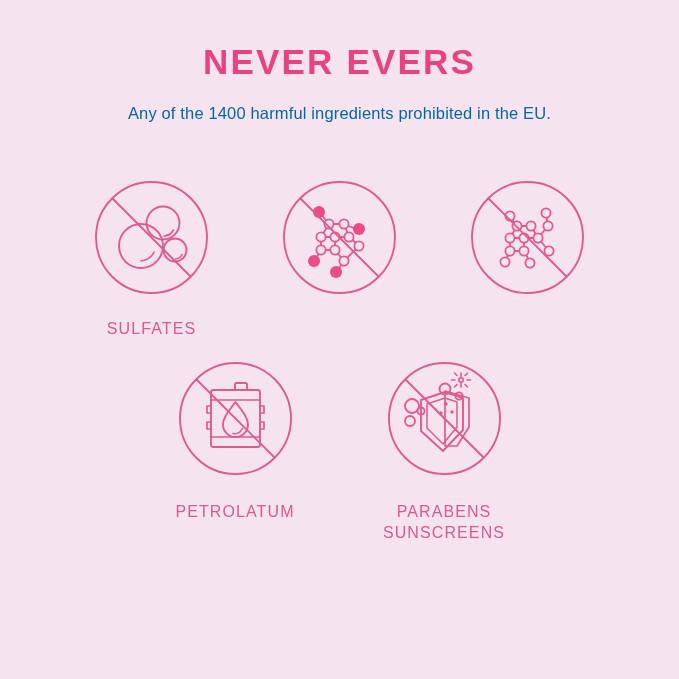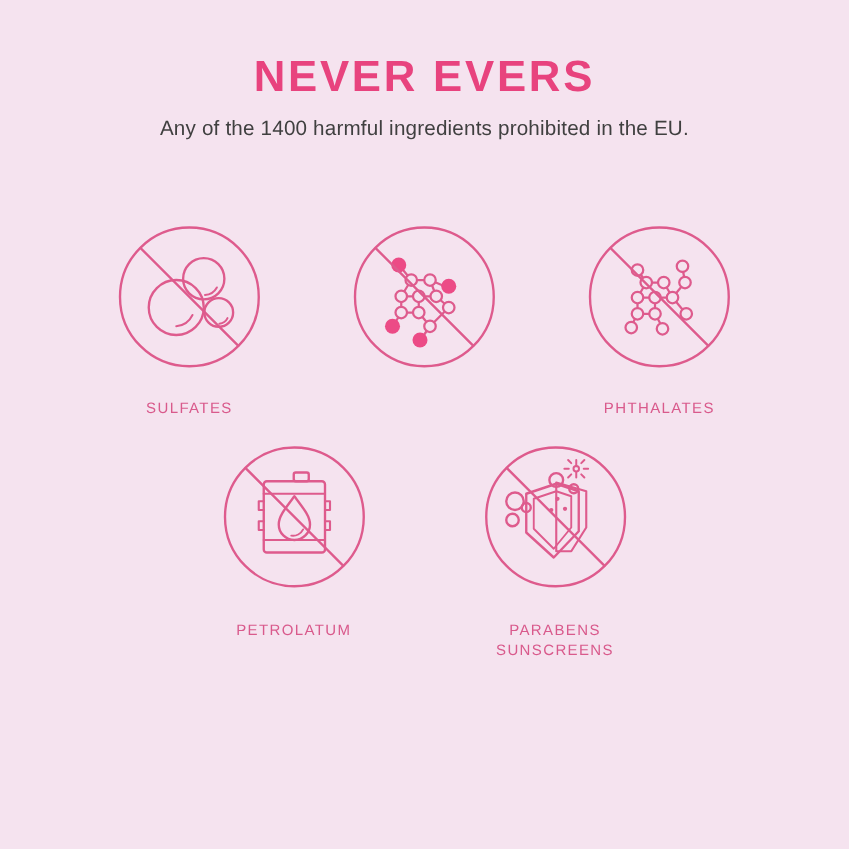--- a/index.html
+++ b/index.html
@@ -30,23 +30,23 @@
     font-size: 35px;
     font-weight: 700;
     letter-spacing: 2.2px;
     color: #e8437e;
     line-height: 1;
     margin: 0;
   }
   .subtitle {
     font-size: 16.5px;
     font-weight: 400;
-    color: #404040;
+    color: #0369a1;
     letter-spacing: 0.15px;
-    margin: 15px 0 0 0;
+    margin: 25px 0 0 0;
     line-height: 1.2;
   }
 
   
   .grid {
     position: absolute;
     left: 0;
     top: 180px;
     width: 679px;
   }
@@ -65,21 +65,21 @@
     align-items: center;
   }
   .badge {
     width: 115px;
     height: 115px;
     display: block;
   }
   .badge svg { display: block; }
   .cell-label {
     margin-top: 24px;
-    font-size: 12px;
+    font-size: 16px;
     letter-spacing: 1.1px;
     color: #d95a8c;
     text-align: center;
     line-height: 1.28;
     white-space: pre-line;
   }
   .row-bottom .cell-label { margin-top: 26px; }
 </style>
 </head>
 <body>
@@ -188,21 +188,20 @@
               <circle cx="54" cy="71" r="4.6"></circle>
               <circle cx="35" cy="82" r="4.6"></circle>
               <circle cx="60" cy="83" r="4.6"></circle>
               <circle cx="78" cy="46" r="4.6"></circle>
               <circle cx="76" cy="33" r="4.6"></circle>
               <circle cx="79" cy="71" r="4.6"></circle>
             </g>
             <line x1="18.5" y1="18.5" x2="96.5" y2="96.5"></line>
           </svg>
         </span>
-        <div class="cell-label">PHTHALATES</div>
       </div>
 
     </div>
 
     <div class="row row-bottom">
 
       <div class="cell">
         <span class="badge">
           <svg width="115" height="115" viewBox="0 0 115 115" fill="none" stroke="#de5b8d" stroke-width="1.9" stroke-linecap="round" stroke-linejoin="round">
             <circle cx="57.5" cy="57.5" r="55.5"></circle>

